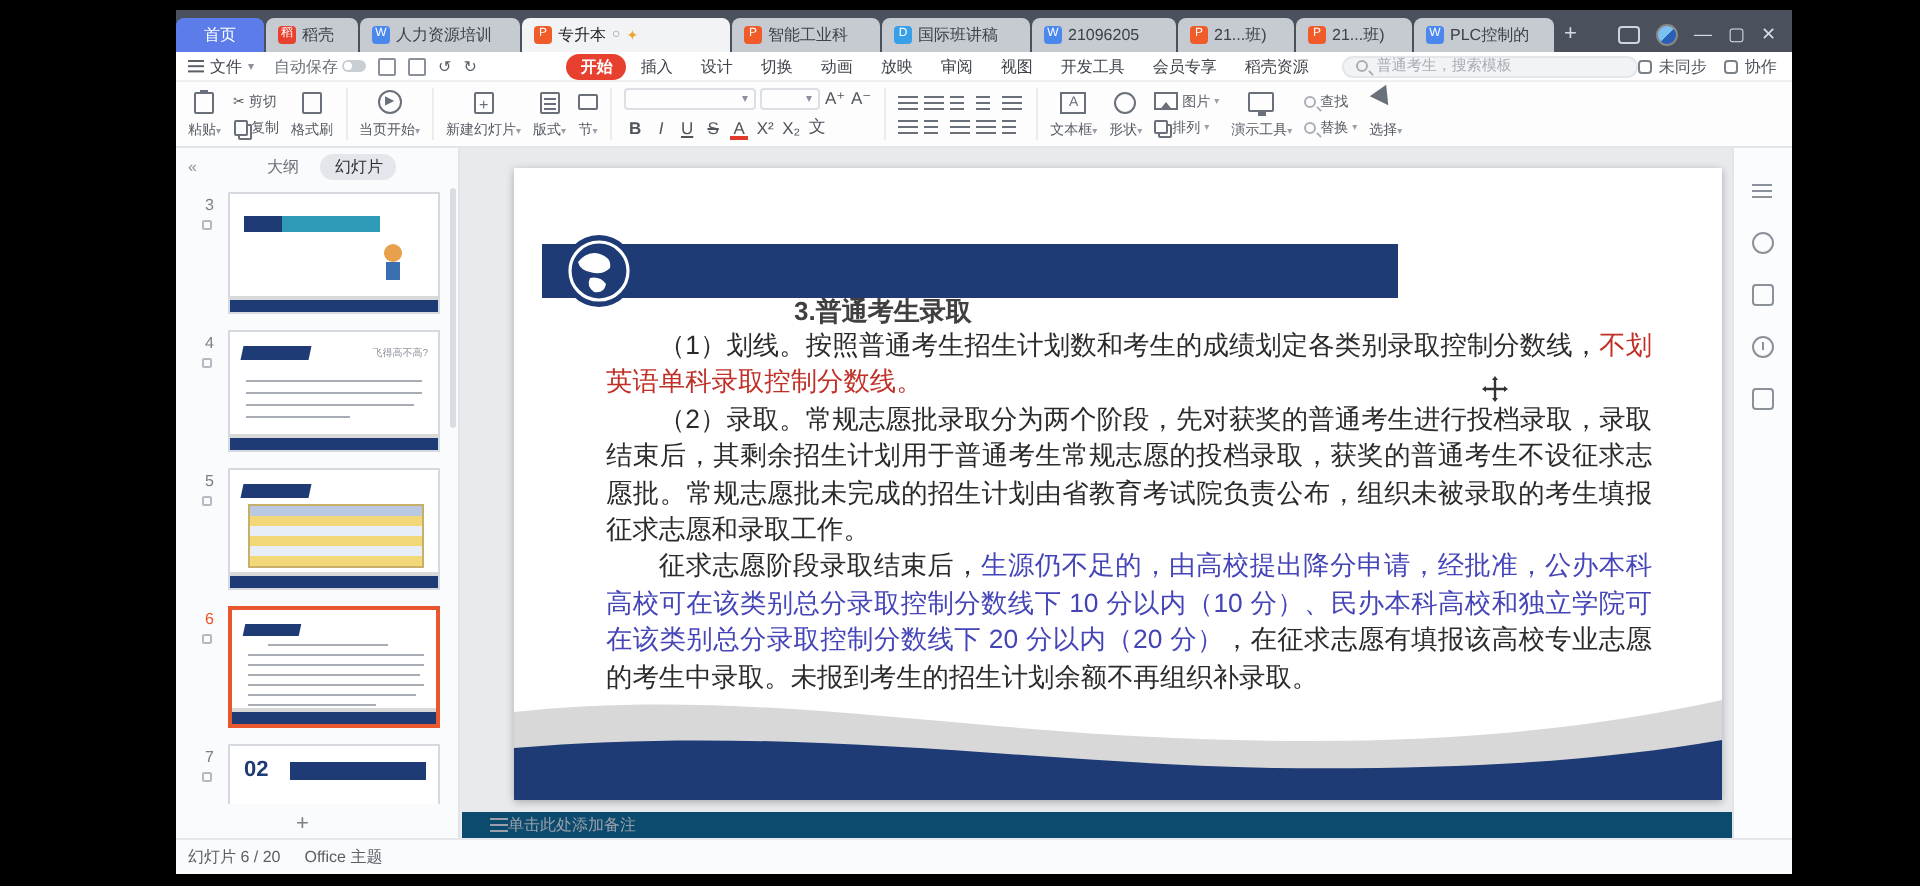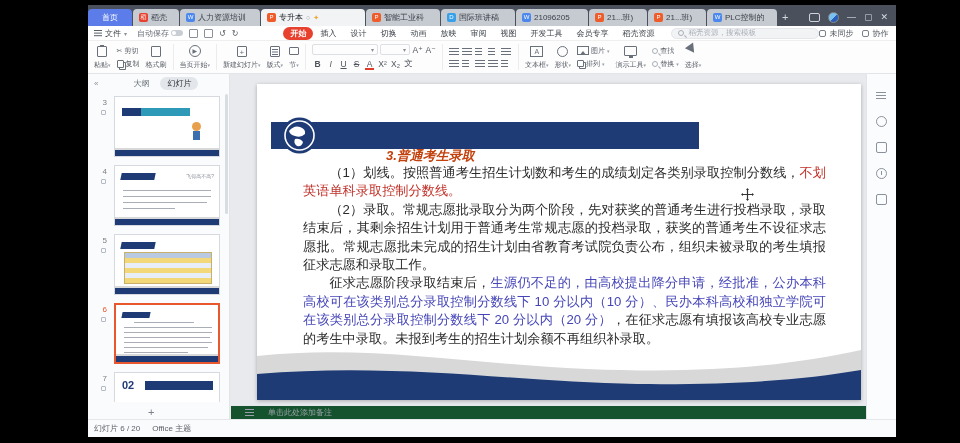--- a/index.html
+++ b/index.html
@@ -107,37 +107,37 @@
   .t7-bar { position:absolute; left:30px; top:8px; width:68px; height:9px; background:#1e3b76; }
   .add-slide { position:absolute; left:60px; top:332px; font-size:11px; color:#7a8088; }
   .pscroll { position:absolute; right:1px; top:20px; width:3px; height:120px; background:#d9dce1; border-radius:2px; }
 
   
   .slide-area { position:absolute; left:143px; top:0; width:635px; height:331px; background:#e8eaee; }
   .canvas { position:absolute; left:26px; top:10px; width:604px; height:316px; background:#fff; box-shadow:0 1px 4px rgba(0,0,0,.28); overflow:hidden; }
   .banner { position:absolute; left:14px; top:38px; width:428px; height:27px; background:#1e3b76; }
   .banner-title { position:absolute; left:74px; top:40px; font-size:17px; font-weight:bold; color:#fff; letter-spacing:3px; }
   .globe { position:absolute; left:24px; top:33px; width:37px; height:37px; }
-  .s-heading { position:absolute; left:129px; top:63px; font-size:13px; font-weight:bold; color:#c2410c;font-style:italic; }
+  .s-heading { position:absolute; left:140px; top:63px; font-size:13px; font-weight:bold; color:#404040; }
   .s-body { position:absolute; left:46px; top:80px; width:523px; font-size:13.2px; line-height:18.4px; color:#2b2b2b; text-align:justify; }
   .s-body p { text-indent:2em; margin:0; }
   .red { color:#c03028; } .blue { color:#4545b8; }
   .waves { position:absolute; left:0; bottom:0; width:604px; height:62px; }
   .cursor { position:absolute; left:484px; top:104px; width:13px; height:13px; }
 
   
   .rail { position:absolute; right:0; top:0; width:30px; height:345px; background:#fbfcfd; border-left:1px solid #e2e4e8; }
   .rail-ico { position:absolute; left:9px; width:11px; height:11px; border:1px solid #8b919a; border-radius:2px; }
   .rail-ico.r1 { border:none; } .rail-ico.r1::before { content:""; position:absolute; left:0; top:2px; width:10px; height:1px; background:#8b919a; box-shadow:0 3px 0 #8b919a,0 6px 0 #8b919a; }
   .rail-ico.r2 { border-radius:50%; }
   .rail-ico.r4 { border-radius:50%; } .rail-ico.r4::after { content:""; position:absolute; left:4px; top:2px; width:1px; height:4px; background:#8b919a; }
 
   
-  .notesbar { position:absolute; left:143px; top:331px; width:635px; height:14px; background:#14532d; border-top:1px solid #e6e8ec;
-              display:flex; align-items:center; gap:14px; padding:0 14px; font-size:8px; color:#9aa0aa; }
+  .notesbar { position:absolute; left:143px; top:331px; width:635px; height:14px; background:#0c4a6e; border-top:1px solid #e6e8ec;
+              display:flex; align-items:center; gap:0; padding:0 14px; font-size:8px; color:#9aa0aa; }
   .notes-ico { width:9px; height:1px; background:#9aa0aa; box-shadow:0 3px 0 #9aa0aa, 0 -3px 0 #9aa0aa; }
 
   
   .statusbar { position:absolute; left:0; top:414px; width:808px; height:18px; background:#fafbfc; border-top:1px solid #e5e7ea;
                display:flex; align-items:center; font-size:8px; color:#5a5f66; padding:0 6px; }
   .sb-left { display:flex; gap:12px; }
   .sb-right { margin-left:auto; display:flex; align-items:center; gap:7px;margin-top:36px; }
   .sb-it { display:flex; align-items:center; gap:3px; }
   .sb-ico { width:8px; height:8px; border:1px solid #7a8088; border-radius:50%; }
   .sb-ico.sq { border-radius:1px; }
@@ -228,21 +228,21 @@
       <div class="rtab">切换</div>
       <div class="rtab">动画</div>
       <div class="rtab">放映</div>
       <div class="rtab">审阅</div>
       <div class="rtab">视图</div>
       <div class="rtab">开发工具</div>
       <div class="rtab">会员专享</div>
       <div class="rtab">稻壳资源</div>
       <div class="m-search">
           <span class="mag"></span>
-          <span>稻壳资源，搜索模板</span>
+          <span>普通考生，搜索模板</span>
         </div>
       <div class="m-right">
         <span class="it">
             <span class="mini-dot"></span>
             <span>未同步</span>
           </span>
         <span class="it">
             <span class="mini-dot"></span>
             <span>协作</span>
           </span>

